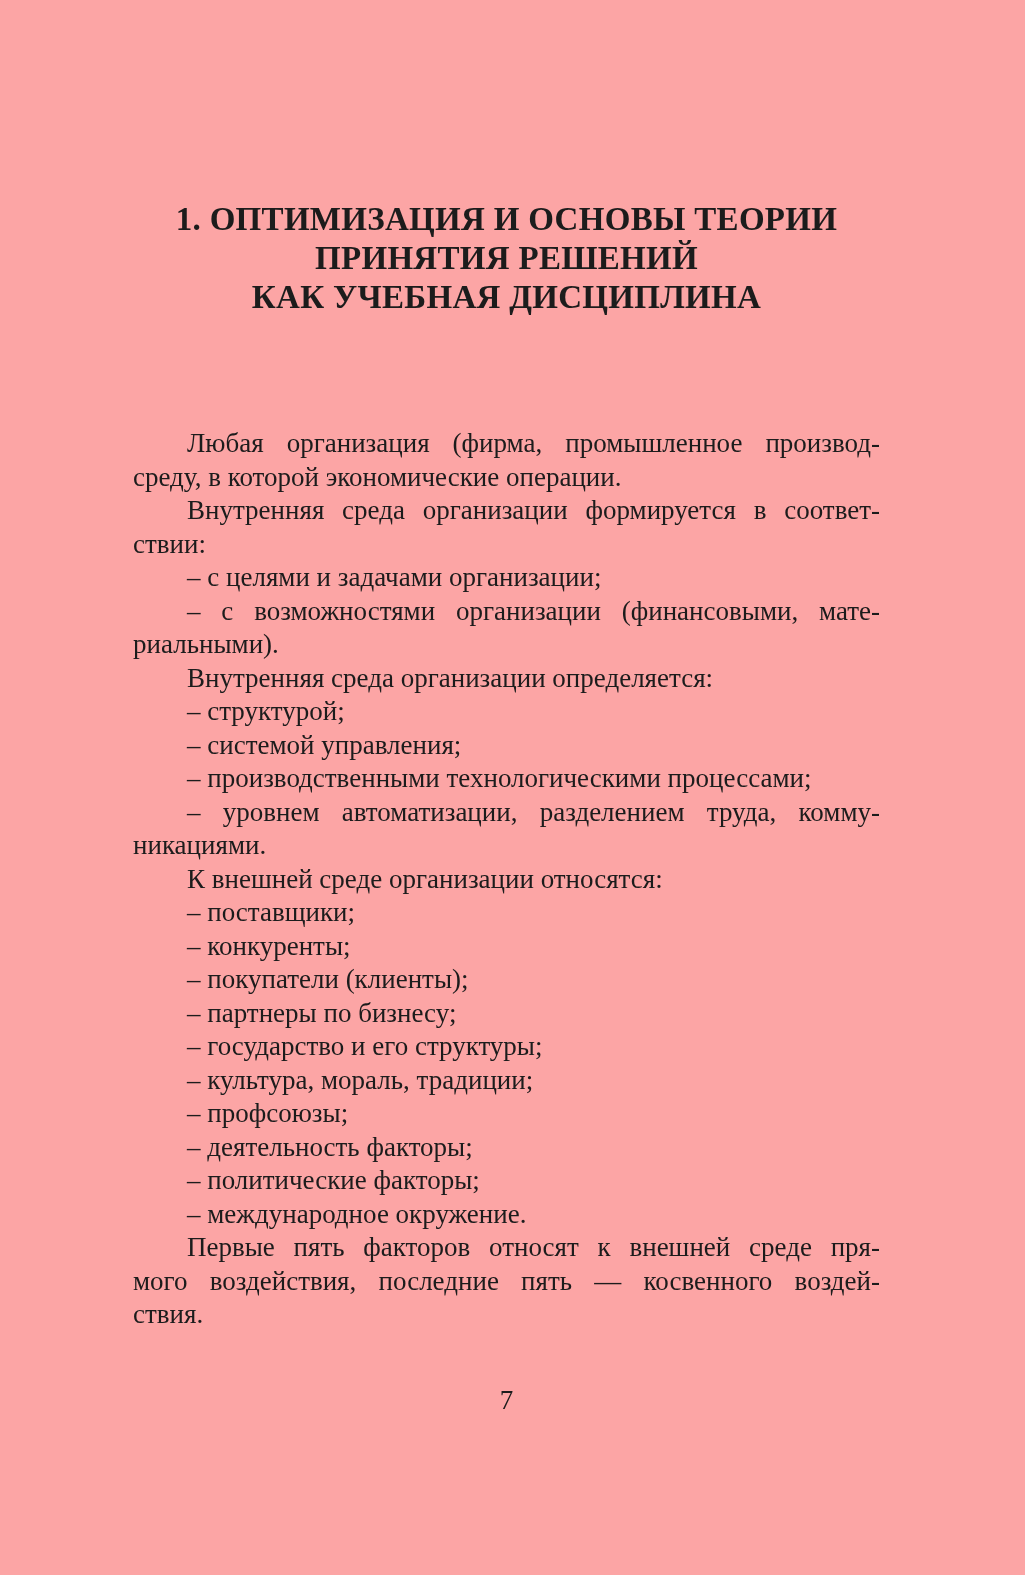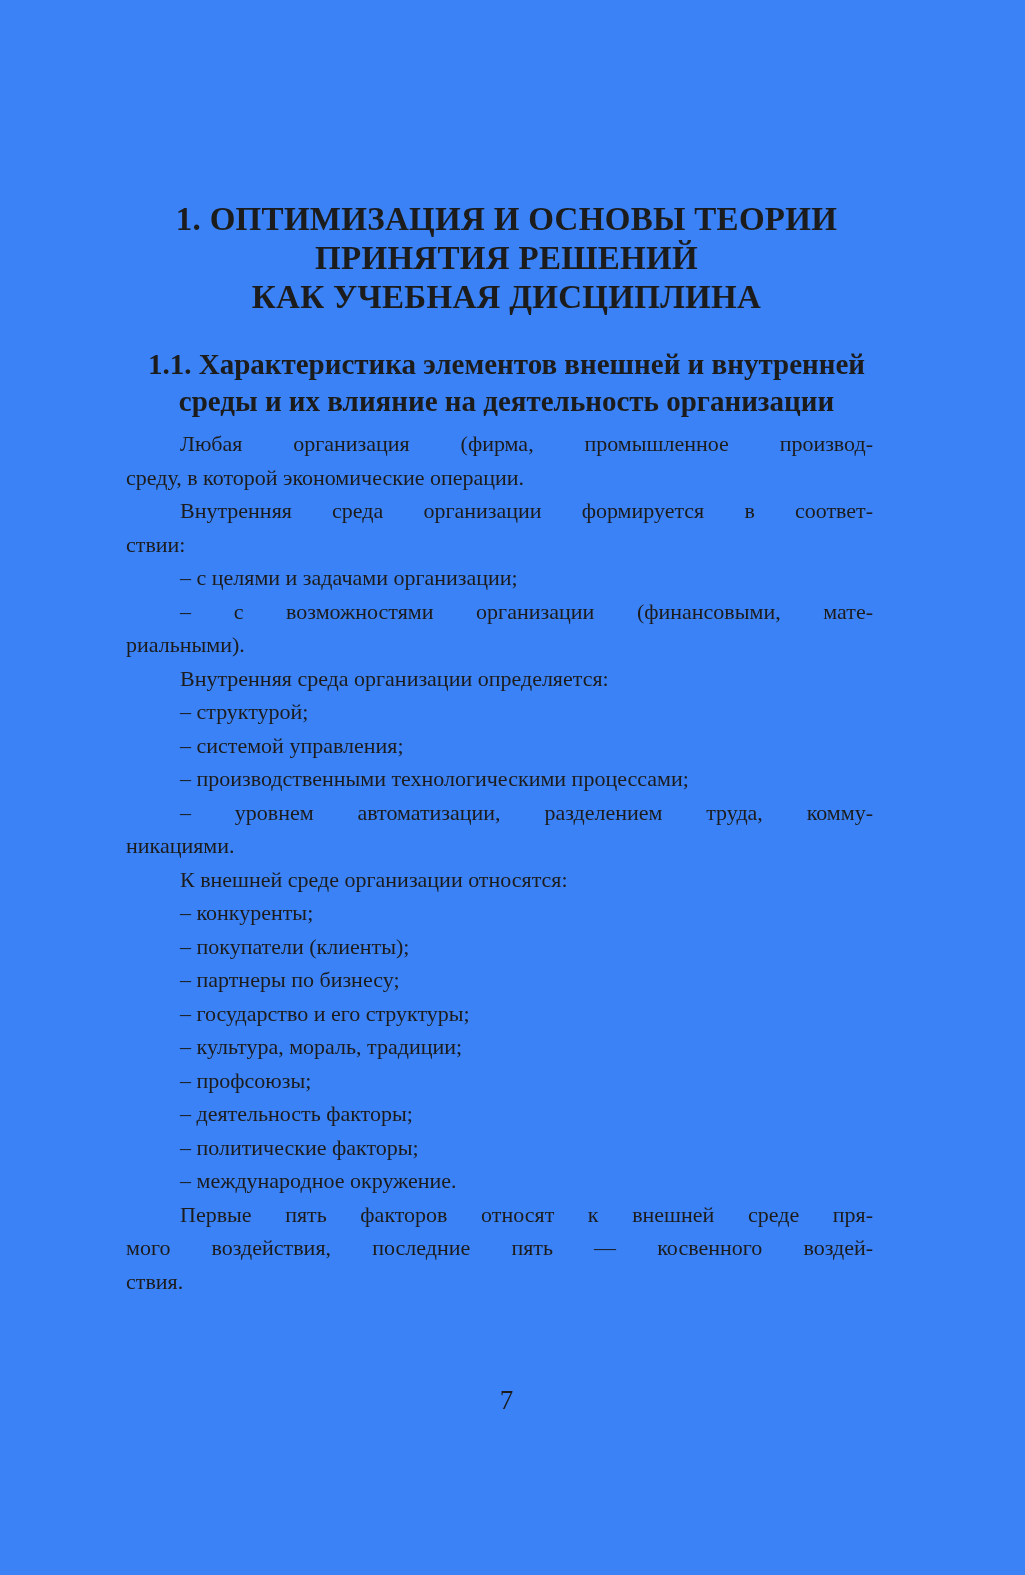--- a/index.html
+++ b/index.html
@@ -33,23 +33,23 @@
     left: 133px;
     width: 747px;
     text-align: center;
     font-weight: bold;
     font-size: 29px;
     line-height: 37px;
   }
   .body-text {
     position: absolute;
     top: 427px;
-    left: 126px;
+    left: 133px;
     width: 747px;
-    font-size: 22px;
+    font-size: 27px;
     line-height: 33.5px;
     text-align: left;
   }
   .body-text .line {
     width: 100%;
   }
   .body-text .line.indent {
     padding-left: 54px;
     box-sizing: border-box;
   }
@@ -63,48 +63,45 @@
     left: 133px;
     width: 747px;
     text-align: center;
     font-size: 27px;
     line-height: 33px;
   }
 </style>
 </head>
 <body>
 
-<div class="page" style="background: #3b82f6; color: rgb(28, 28, 28); font-family: Liberation Serif, serif;">
+<div class="page" style="background: #fca5a5; color: rgb(28, 28, 28); font-family: Liberation Serif, serif;">
 
   <div class="chapter-title">
     <div>1. ОПТИМИЗАЦИЯ И ОСНОВЫ ТЕОРИИ</div>
     <div>ПРИНЯТИЯ РЕШЕНИЙ</div>
     <div>КАК УЧЕБНАЯ ДИСЦИПЛИНА</div>
   </div>
 
-  <div class="section-title">
-    <div>1.1. Характеристика элементов внешней и внутренней</div>
-    <div>среды и их влияние на деятельность организации</div>
-  </div>
 
   <div class="body-text" id="body-text">
       <div class="line indent fill">Любая организация (фирма, промышленное производ-</div>
       <div class="line">среду, в которой экономические операции.</div>
       <div class="line indent fill">Внутренняя среда организации формируется в соответ-</div>
       <div class="line">ствии:</div>
       <div class="line indent">– с целями и задачами организации;</div>
       <div class="line indent fill">– с возможностями организации (финансовыми, мате-</div>
       <div class="line">риальными).</div>
       <div class="line indent">Внутренняя среда организации определяется:</div>
       <div class="line indent">– структурой;</div>
       <div class="line indent">– системой управления;</div>
       <div class="line indent">– производственными технологическими процессами;</div>
       <div class="line indent fill">– уровнем автоматизации, разделением труда, комму-</div>
       <div class="line">никациями.</div>
       <div class="line indent">К внешней среде организации относятся:</div>
+      <div class="line indent">– поставщики;</div>
       <div class="line indent">– конкуренты;</div>
       <div class="line indent">– покупатели (клиенты);</div>
       <div class="line indent">– партнеры по бизнесу;</div>
       <div class="line indent">– государство и его структуры;</div>
       <div class="line indent">– культура, мораль, традиции;</div>
       <div class="line indent">– профсоюзы;</div>
       <div class="line indent">– деятельность факторы;</div>
       <div class="line indent">– политические факторы;</div>
       <div class="line indent">– международное окружение.</div>
       <div class="line indent fill">Первые пять факторов относят к внешней среде пря-</div>

